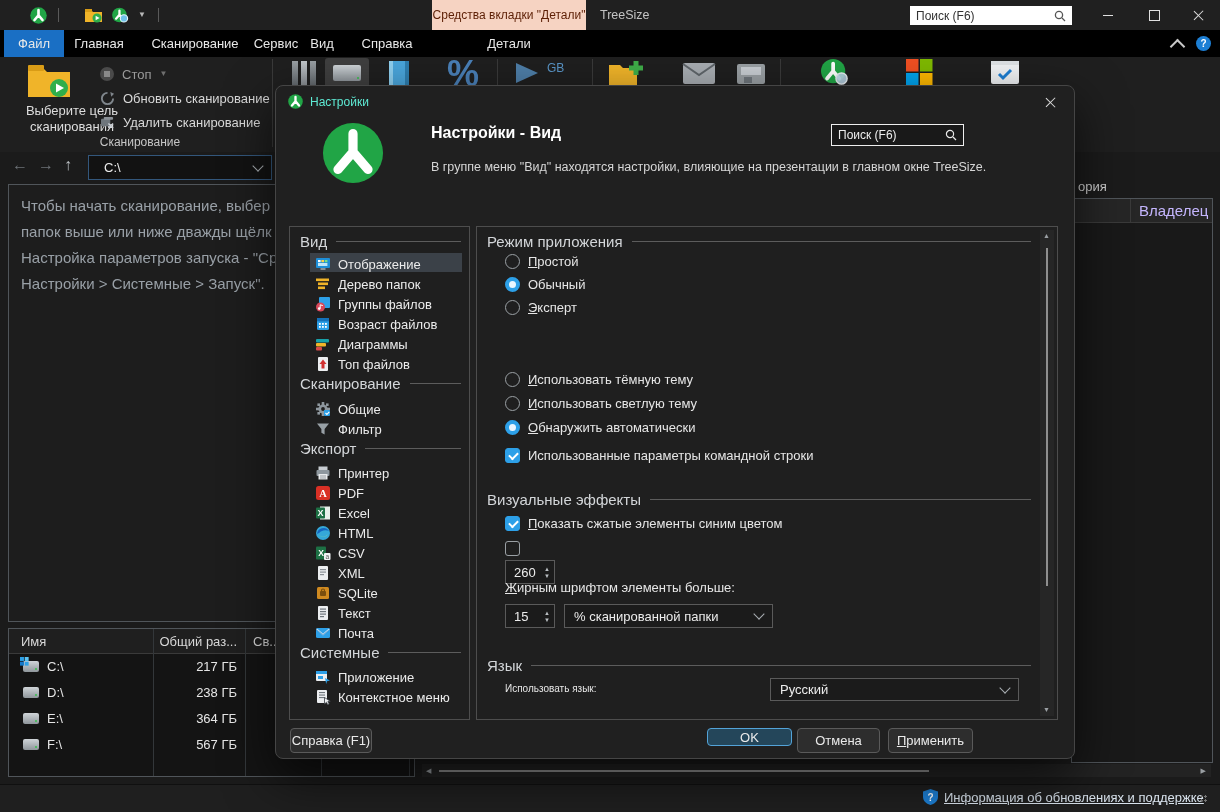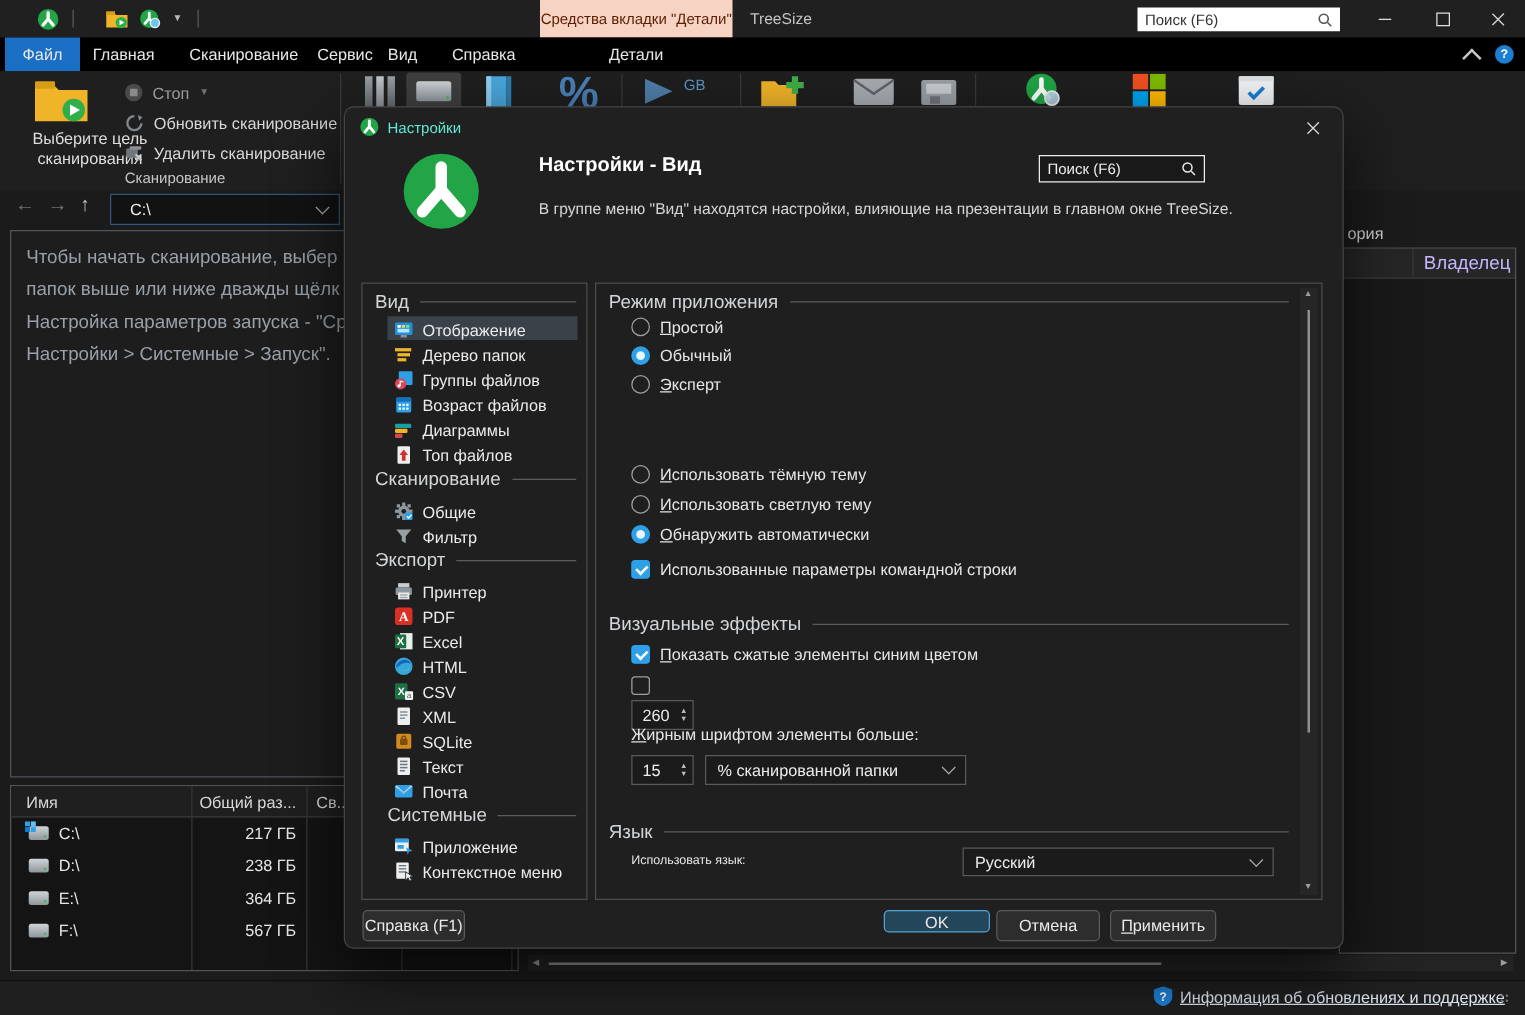--- a/index.html
+++ b/index.html
@@ -545,21 +545,21 @@
       </div>
       <div class="abs ni" style="left:20px;top:395px;width:152px" data-name="nav-item-mail">
         <svg width="16" height="16" viewBox="0 0 16 16" data-name="mail-icon">
             <rect x="1" y="3" width="14" height="10" rx="1.5" fill="#2da0e8"></rect>
             <path d="M1.5 4 L8 9.5 L14.5 4" fill="none" stroke="#eaf6ff" stroke-width="1.4"></path>
             <path d="M1 3.5 L8 9 L15 3.5 L15 5 L8 10.5 L1 5 Z" fill="#1470b8" opacity="0.5"></path>
           </svg>
         <span>Почта</span>
       </div>
 
-      <div class="abs sec" style="left:20px;right:8px;top:417px" data-name="nav-section-system">
+      <div class="abs sec" style="left:10px;right:8px;top:417px" data-name="nav-section-system">
         <span>Системные</span>
           <div class="ln"></div>
       </div>
       <div class="abs ni" style="left:20px;top:439px;width:152px" data-name="nav-item-application">
         <svg width="16" height="16" viewBox="0 0 16 16" data-name="app-icon">
             <rect x="1" y="2" width="11" height="10" rx="1" fill="#eceef0"></rect>
             <rect x="1" y="2" width="11" height="3" fill="#2da0e8"></rect>
             <rect x="3" y="7" width="5" height="3" fill="#2da0e8"></rect>
             <path d="M10 9 l5 2.5 -3 0.8 -0.8 2.7 Z" fill="#2da0e8"></path>
           </svg>

